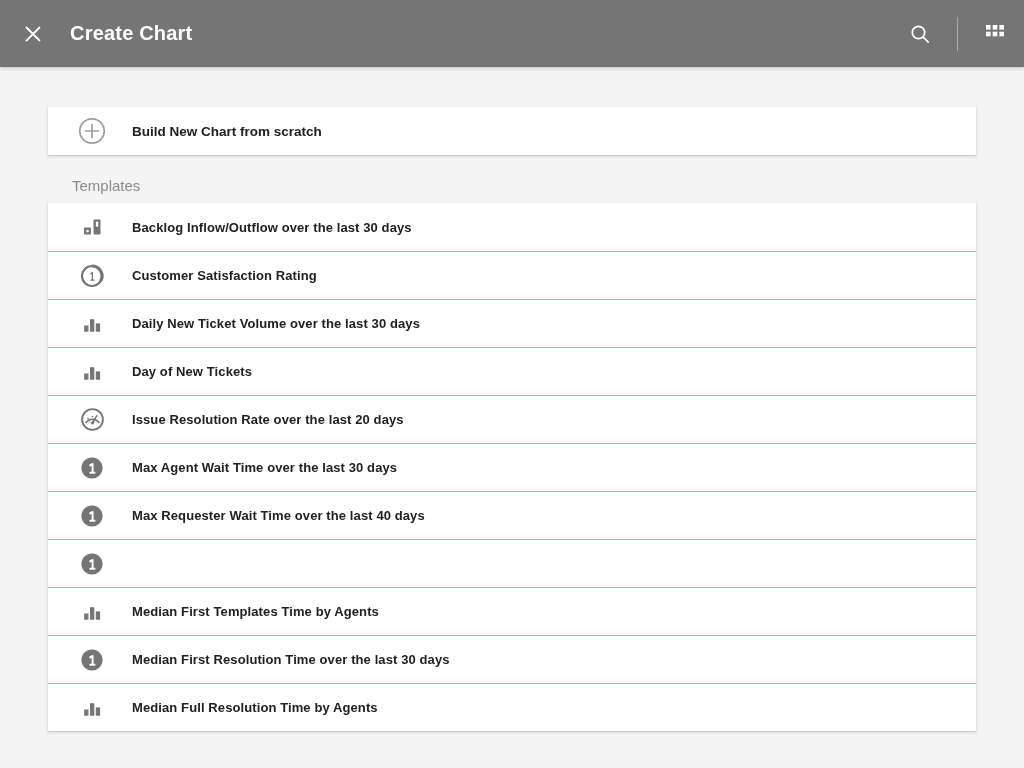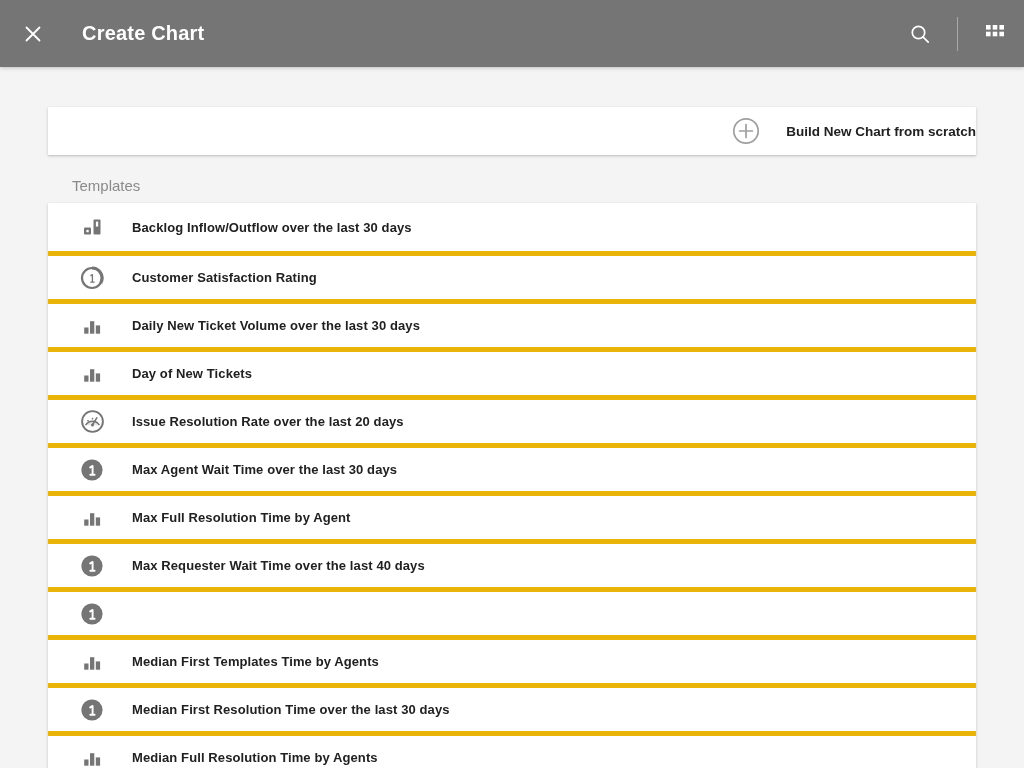--- a/index.html
+++ b/index.html
@@ -18,21 +18,21 @@
   .appbar {
     position: relative;
     height: 67px;
     background: #757575;
     display: flex;
     align-items: center;
     padding: 0 0 0 18px;
     box-shadow: 0 1px 4px rgba(0,0,0,0.22);
     z-index: 10;
   }
-  .appbar-left { display: flex; align-items: center; gap: 12px; }
+  .appbar-left { display: flex; align-items: center; }
   .close-btn {
     width: 30px; height: 30px;
     display: flex; align-items: center; justify-content: center;
     cursor: pointer;
     border: none; background: transparent; padding: 0;
   }
   .appbar-title {
     color: #ffffff;
     font-size: 20px;
     font-weight: bold;
@@ -74,22 +74,22 @@
   .scratch-card { margin-top: 40px; }
 
   .row {
     display: flex;
     align-items: center;
     height: 48px;
     padding-left: 20px;
     cursor: pointer;
     background: #fff;
   }
-  .scratch-row { height: 48px; justify-content: flex-end; }
-  .row + .row { border-top: 5px solid #eab308; }
+  .scratch-row { height: 48px; }
+  .row + .row { border-top: 1px solid #eab308; }
 
   .row-icon {
     width: 48px;
     min-width: 48px;
     height: 48px;
     display: flex;
     align-items: center;
     justify-content: center;
   }
   .row-label {
@@ -231,30 +231,20 @@
         <span class="row-icon">
   <svg width="26" height="26" viewBox="0 0 26 26">
     <circle cx="13" cy="13" r="10.6" fill="#757575"></circle>
     <path d="M11.2 10.4 L13.6 8.9 L13.6 17.8 M11.3 17.8 L15.6 17.8" stroke="#ffffff" stroke-width="1.9" fill="none" stroke-linecap="round" stroke-linejoin="round"></path>
   </svg>
 </span>
         <span class="row-label">Max Agent Wait Time over the last 30 days</span>
       </div>
       <div class="row">
         <span class="row-icon">
-  <svg width="24" height="24" viewBox="0 0 24 24">
-    <rect x="4.2" y="13.5" width="4.3" height="6.2" fill="#757575"></rect>
-    <rect x="10" y="7.2" width="4.3" height="12.5" fill="#757575"></rect>
-    <rect x="15.8" y="11.4" width="4.3" height="8.3" fill="#757575"></rect>
-  </svg>
-</span>
-        <span class="row-label">Max Full Resolution Time by Agent</span>
-      </div>
-      <div class="row">
-        <span class="row-icon">
   <svg width="26" height="26" viewBox="0 0 26 26">
     <circle cx="13" cy="13" r="10.6" fill="#757575"></circle>
     <path d="M11.2 10.4 L13.6 8.9 L13.6 17.8 M11.3 17.8 L15.6 17.8" stroke="#ffffff" stroke-width="1.9" fill="none" stroke-linecap="round" stroke-linejoin="round"></path>
   </svg>
 </span>
         <span class="row-label">Max Requester Wait Time over the last 40 days</span>
       </div>
       <div class="row">
         <span class="row-icon">
   <svg width="26" height="26" viewBox="0 0 26 26">

